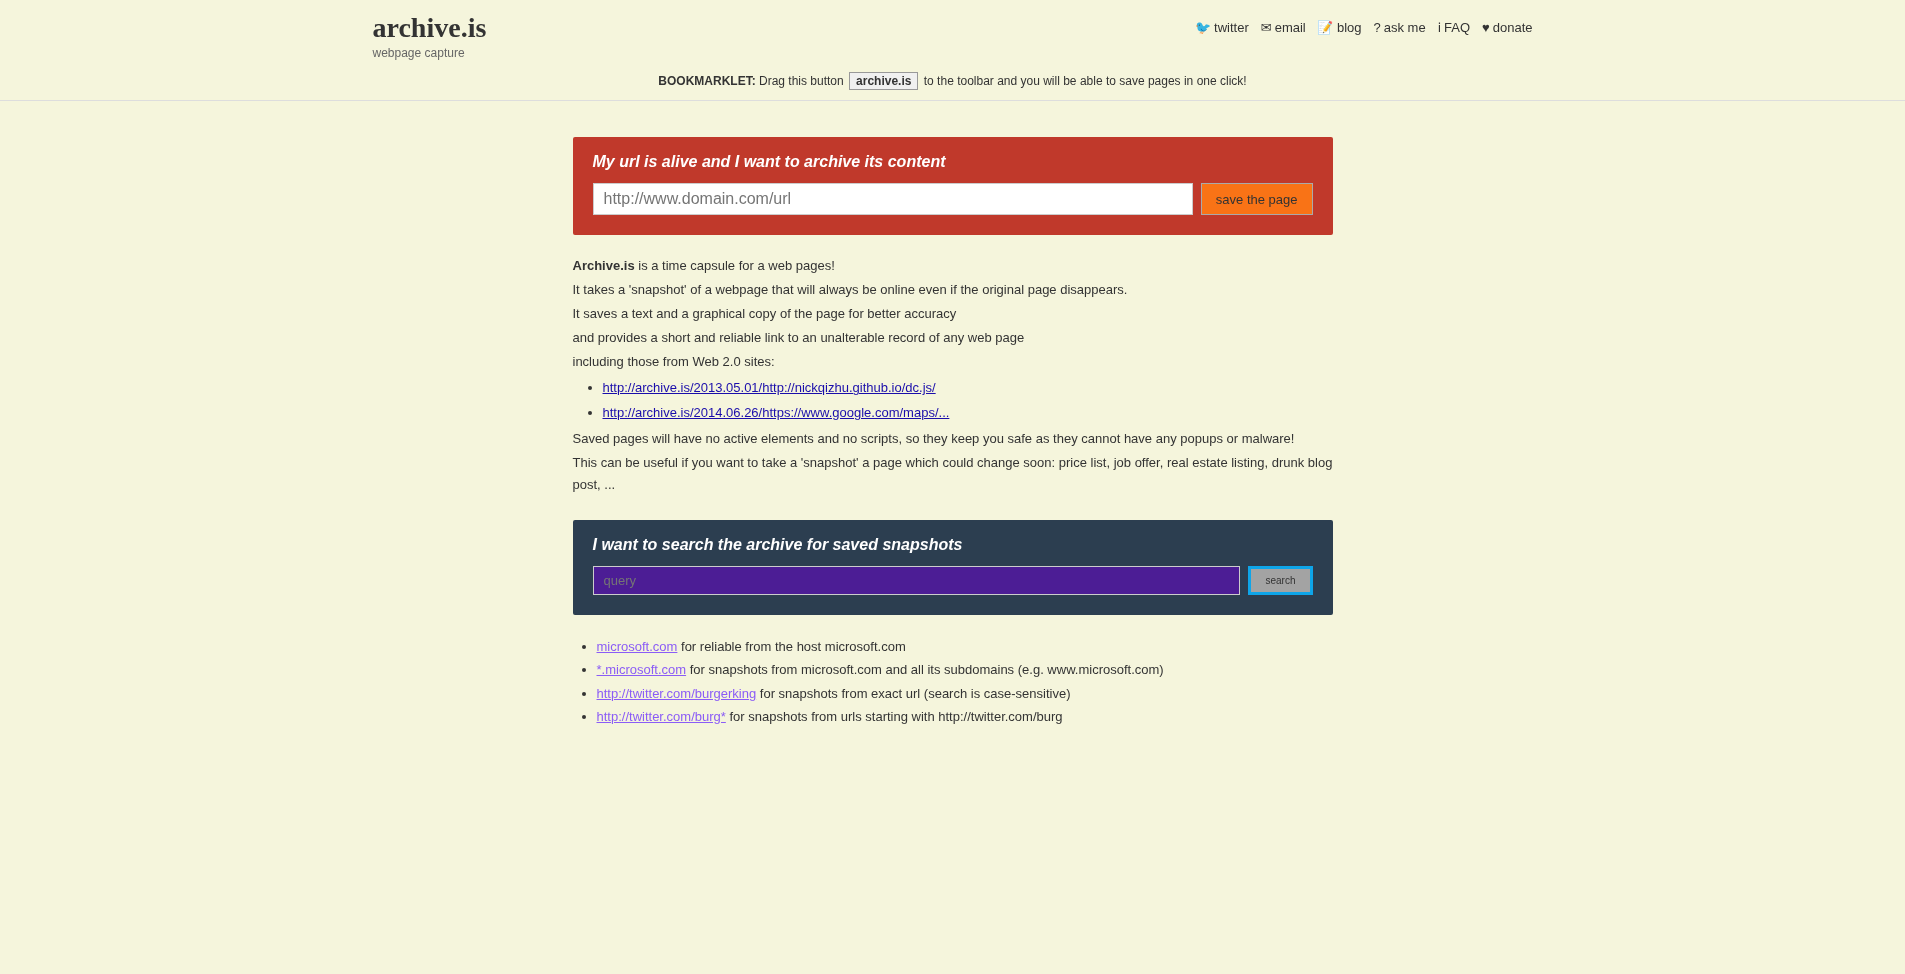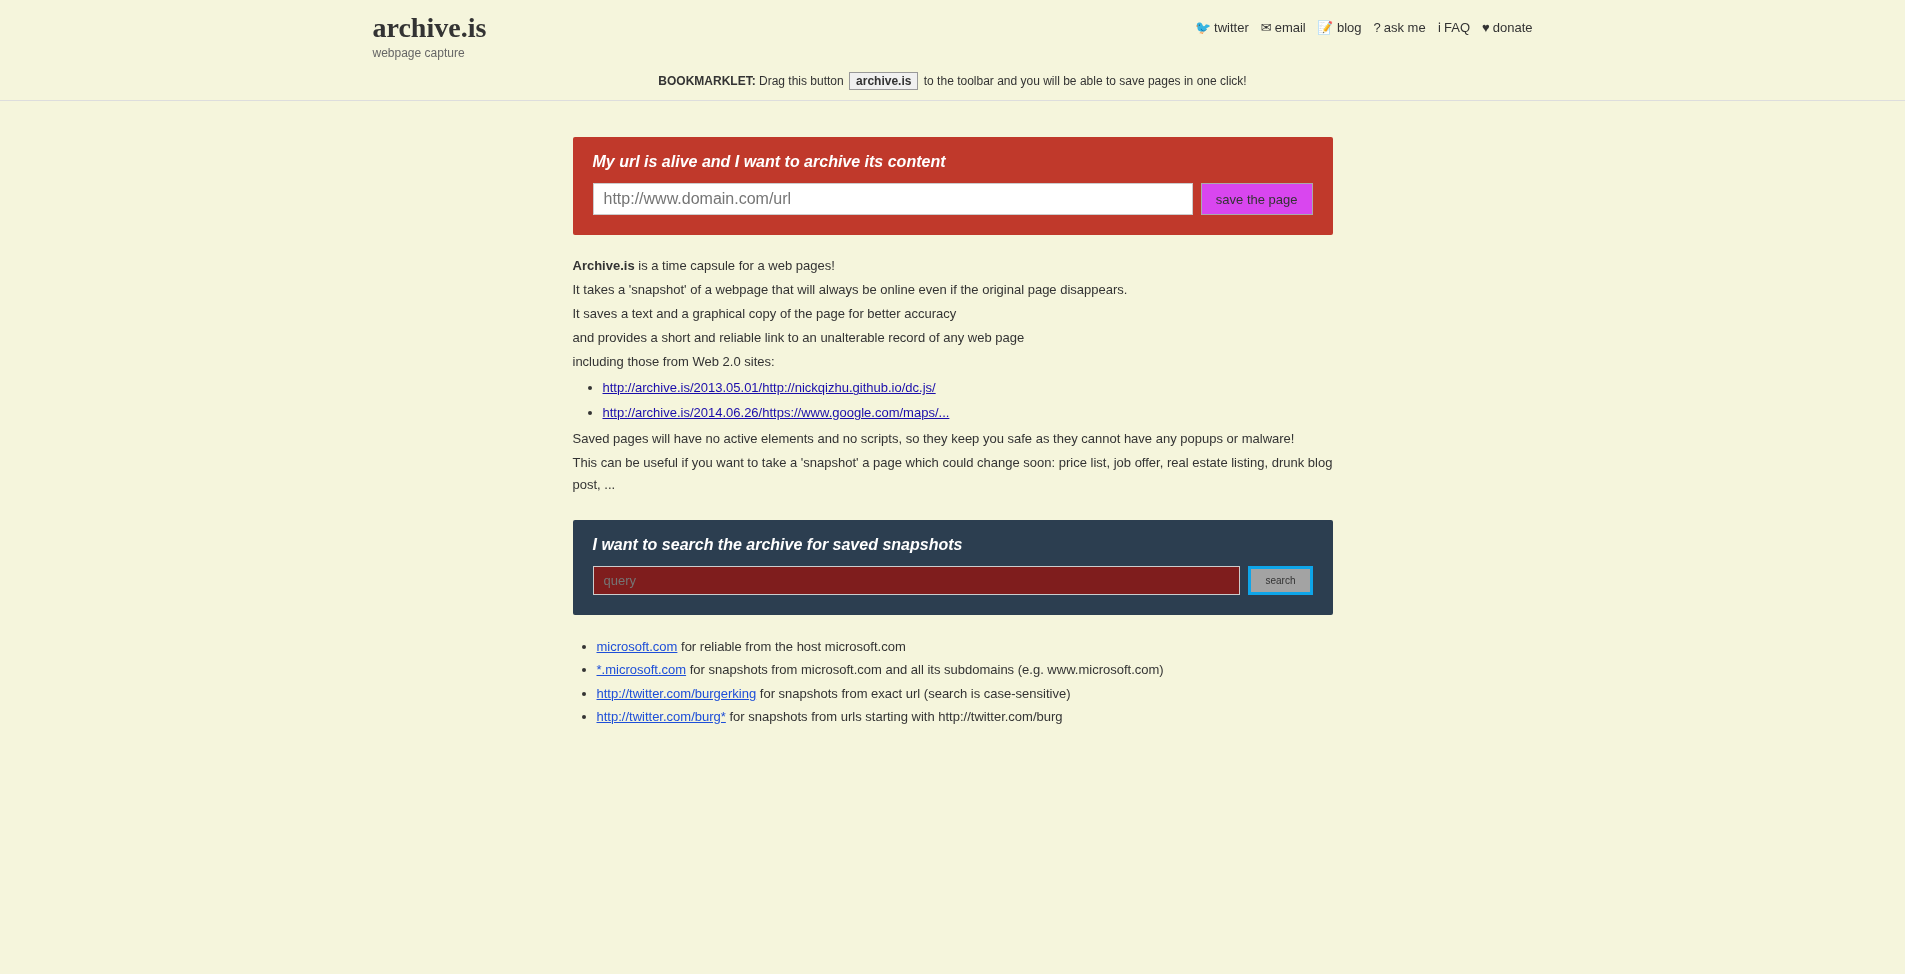--- a/index.html
+++ b/index.html
@@ -100,21 +100,21 @@
       flex: 1;
       padding: 6px 10px;
       font-size: 16px;
       border: 1px solid #ccc;
       color: #999;
       background: #fff;
       outline: none;
     }
     #save-button {
       padding: 6px 14px;
-      background: #d946ef;
+      background: #f97316;
       border: 1px solid #aaa;
       font-size: 13px;
       cursor: pointer;
       color: #333;
       white-space: nowrap;
     }
 
     
     #description {
       margin-bottom: 24px;
@@ -147,21 +147,21 @@
     #search-form {
       display: flex;
       gap: 8px;
     }
     #query-input {
       flex: 1;
       padding: 6px 10px;
       font-size: 13px;
       border: 1px solid #ccc;
       color: #999;
-      background: #7f1d1d;
+      background: #4c1d95;
       outline: none;
     }
     #search-button {
       padding: 6px 14px;
       background: #a3a3a3;
       border: 3px solid #0ea5e9;
       font-size: 10px;
       cursor: pointer;
       color: #333;
       white-space: nowrap;
@@ -179,21 +179,21 @@
     }
     #search-examples ul {
       list-style: disc;
       margin-left: 24px;
       line-height: 1.8;
     }
     #search-examples ul li {
       font-size: 13px;
     }
     .example-url {
-      color: #1d4ed8;
+      color: #8b5cf6;
       text-decoration: underline;
     }
     .example-desc {
       color: #333;
     }
   </style>
 </head>
 <body>
 
 <div id="header">

